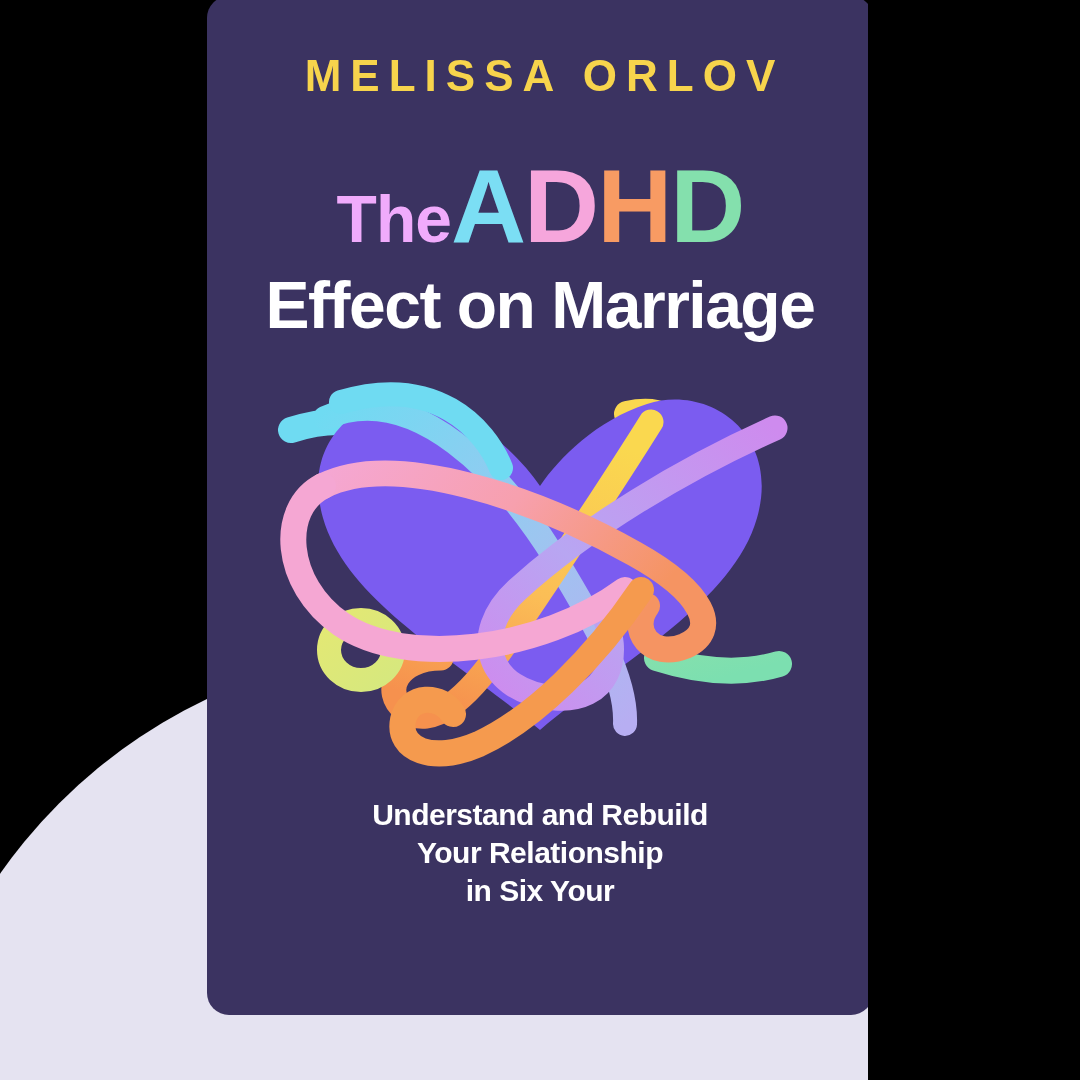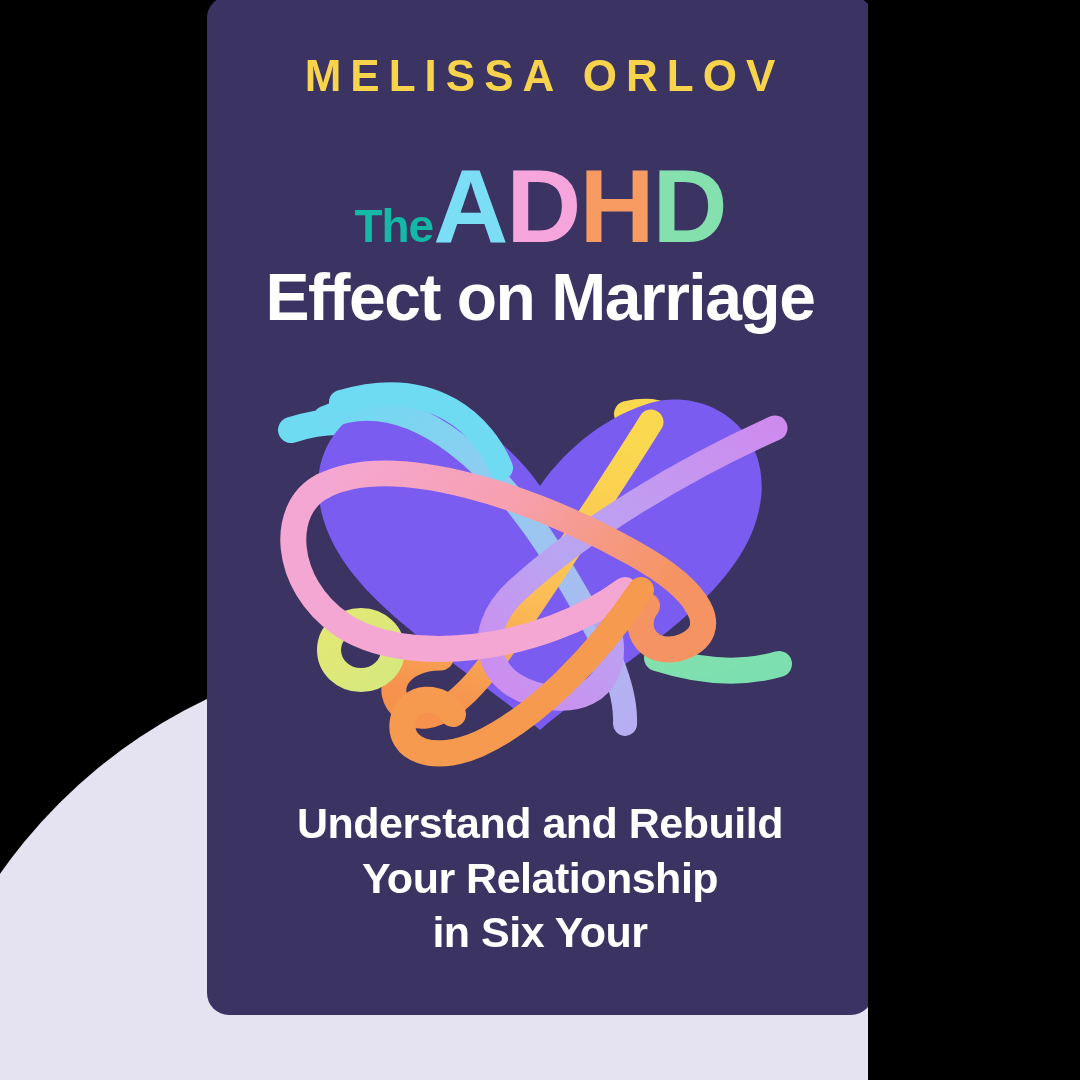--- a/index.html
+++ b/index.html
@@ -61,31 +61,31 @@
     width: 100%;
     text-align: center;
   }
   .title-line1 {
     line-height: 1;
     white-space: nowrap;
     font-weight: bold;
     letter-spacing: -2px;
   }
   .t-the {
-    font-size: 46px;
-    color: #14b8a6;
+    font-size: 66px;
+    color: #f0abfc;
     letter-spacing: -1px;
   }
   .t-a  { font-size: 104px; color: #7BDEF4; }
   .t-d1 { font-size: 104px; color: #F6A6DC; }
   .t-h  { font-size: 104px; color: #F89B63; }
   .t-d2 { font-size: 104px; color: #84E0AD; }
 
   .title-line2 {
-    margin-top: 4px;
+    margin-top: 12px;
     font-size: 66px;
     font-weight: bold;
     color: #FFFFFF;
     letter-spacing: -1.5px;
     line-height: 1.08;
     white-space: nowrap;
   }
 
   
   .illustration {
@@ -98,21 +98,21 @@
   }
   .illustration svg { display: block; width: 100%; height: 100%; }
 
   .subtitle {
     position: absolute;
     top: 800px;
     left: 0;
     width: 100%;
     text-align: center;
     color: #FFFFFF;
-    font-size: 43px;
+    font-size: 30px;
     font-weight: bold;
     line-height: 1.27;
     letter-spacing: -0.5px;
   }
   .subtitle span { display: block; }
 
   
   .brand-logo {
     position: absolute;
     left: 920px;

